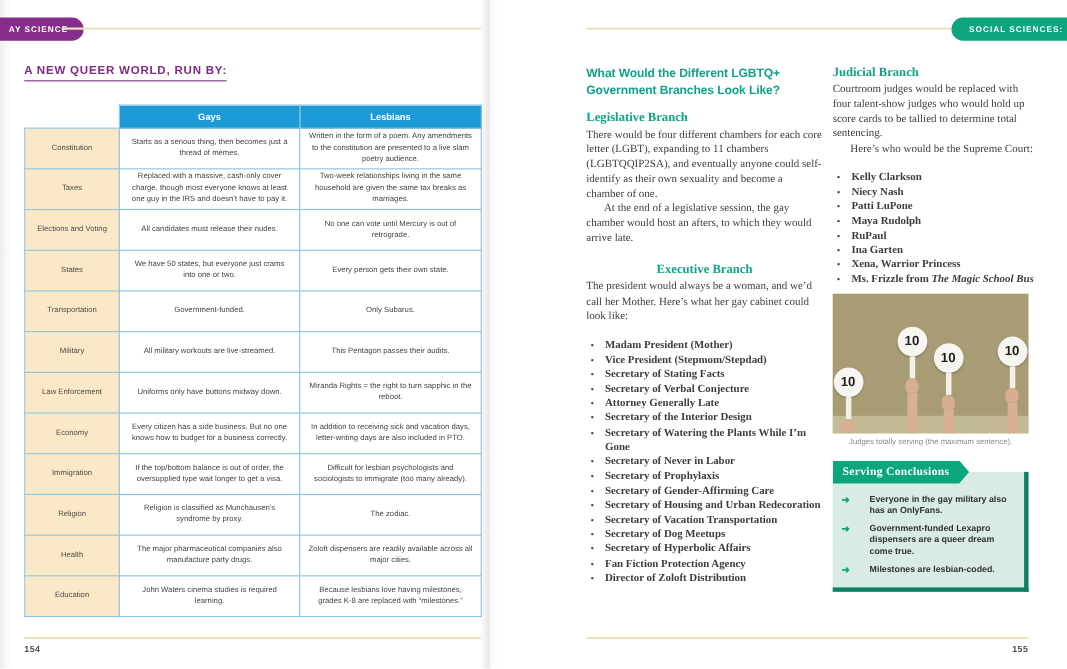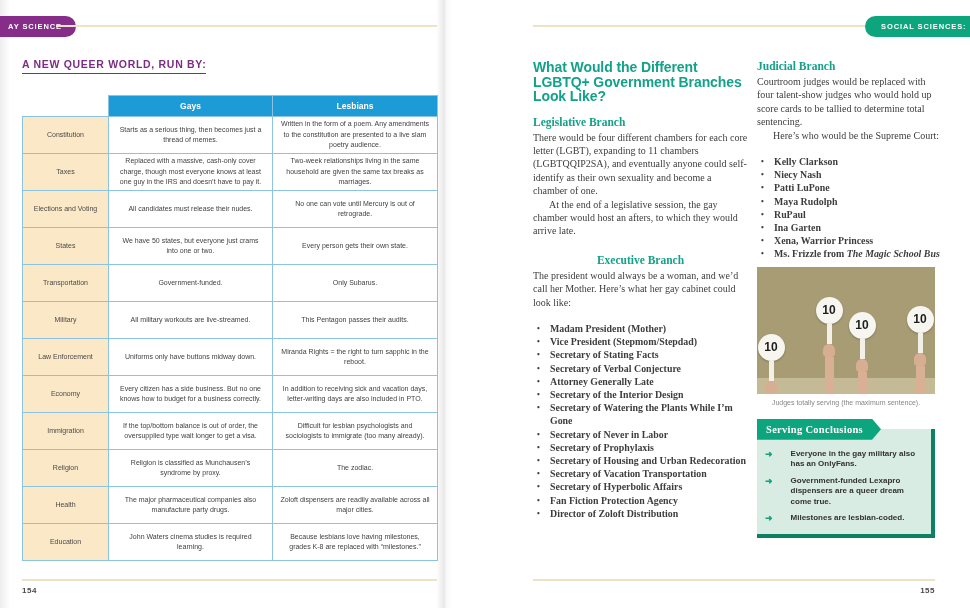--- a/index.html
+++ b/index.html
@@ -38,21 +38,21 @@
     height:21px;border:1px solid var(--table-border);}
   .cmp-table th.corner{background:transparent;border:none;}
   .cmp-table td{border:1px solid var(--table-border);font-size:7px;line-height:1.5;color:#3f3f3f;
     text-align:center;vertical-align:middle;padding:2px 7px;height:37px;}
   .cmp-table td.cat{background:var(--category-bg);color:#4a4a4a;}
 
   
   .col{position:absolute;top:60px;color:var(--body-text);}
   .col-mid{left:533px;width:215px;}
   .col-right{left:757px;width:183px;}
-  .rp-heading{font-family:"Liberation Sans",sans-serif;font-size:14px;line-height:14.5px;
+  .rp-heading{font-family:"Liberation Sans",sans-serif;font-size:11px;line-height:14.5px;
     font-weight:bold;color:var(--teal-text);margin-bottom:12px;letter-spacing:-.1px;}
   .branch-title{font-family:"Liberation Serif",serif;font-size:11.5px;font-weight:bold;
     color:var(--teal-text);margin-bottom:3px;}
   .body-p{font-family:"Liberation Serif",serif;font-size:10px;line-height:13.4px;}
   .indent{text-indent:16px;}
   .mt{margin-top:16px;text-align:center;}
   .blist{list-style:none;margin-top:13px;}
   .blist li{font-family:"Liberation Serif",serif;font-size:9.9px;line-height:13.2px;font-weight:bold;
     padding-left:17px;position:relative;}
   .bullet-icon{position:absolute;left:4px;top:0;font-size:8px;}
@@ -218,25 +218,27 @@
         <li><span class="bullet-icon"></span><span>Attorney Generally Late</span></li>
 
         <li><span class="bullet-icon"></span><span>Secretary of the Interior Design</span></li>
 
         <li><span class="bullet-icon"></span><span>Secretary of Watering the Plants While I’m Gone</span></li>
 
         <li><span class="bullet-icon"></span><span>Secretary of Never in Labor</span></li>
 
         <li><span class="bullet-icon"></span><span>Secretary of Prophylaxis</span></li>
 
+        <li><span class="bullet-icon"></span><span>Secretary of Gender-Affirming Care</span></li>
 
         <li><span class="bullet-icon"></span><span>Secretary of Housing and Urban Redecoration</span></li>
 
         <li><span class="bullet-icon"></span><span>Secretary of Vacation Transportation</span></li>
 
+        <li><span class="bullet-icon"></span><span>Secretary of Dog Meetups</span></li>
 
         <li><span class="bullet-icon"></span><span>Secretary of Hyperbolic Affairs</span></li>
 
         <li><span class="bullet-icon"></span><span>Fan Fiction Protection Agency</span></li>
 
         <li><span class="bullet-icon"></span><span>Director of Zoloft Distribution</span></li>
       </ul>
   </div>
 
   <div class="col col-right">

